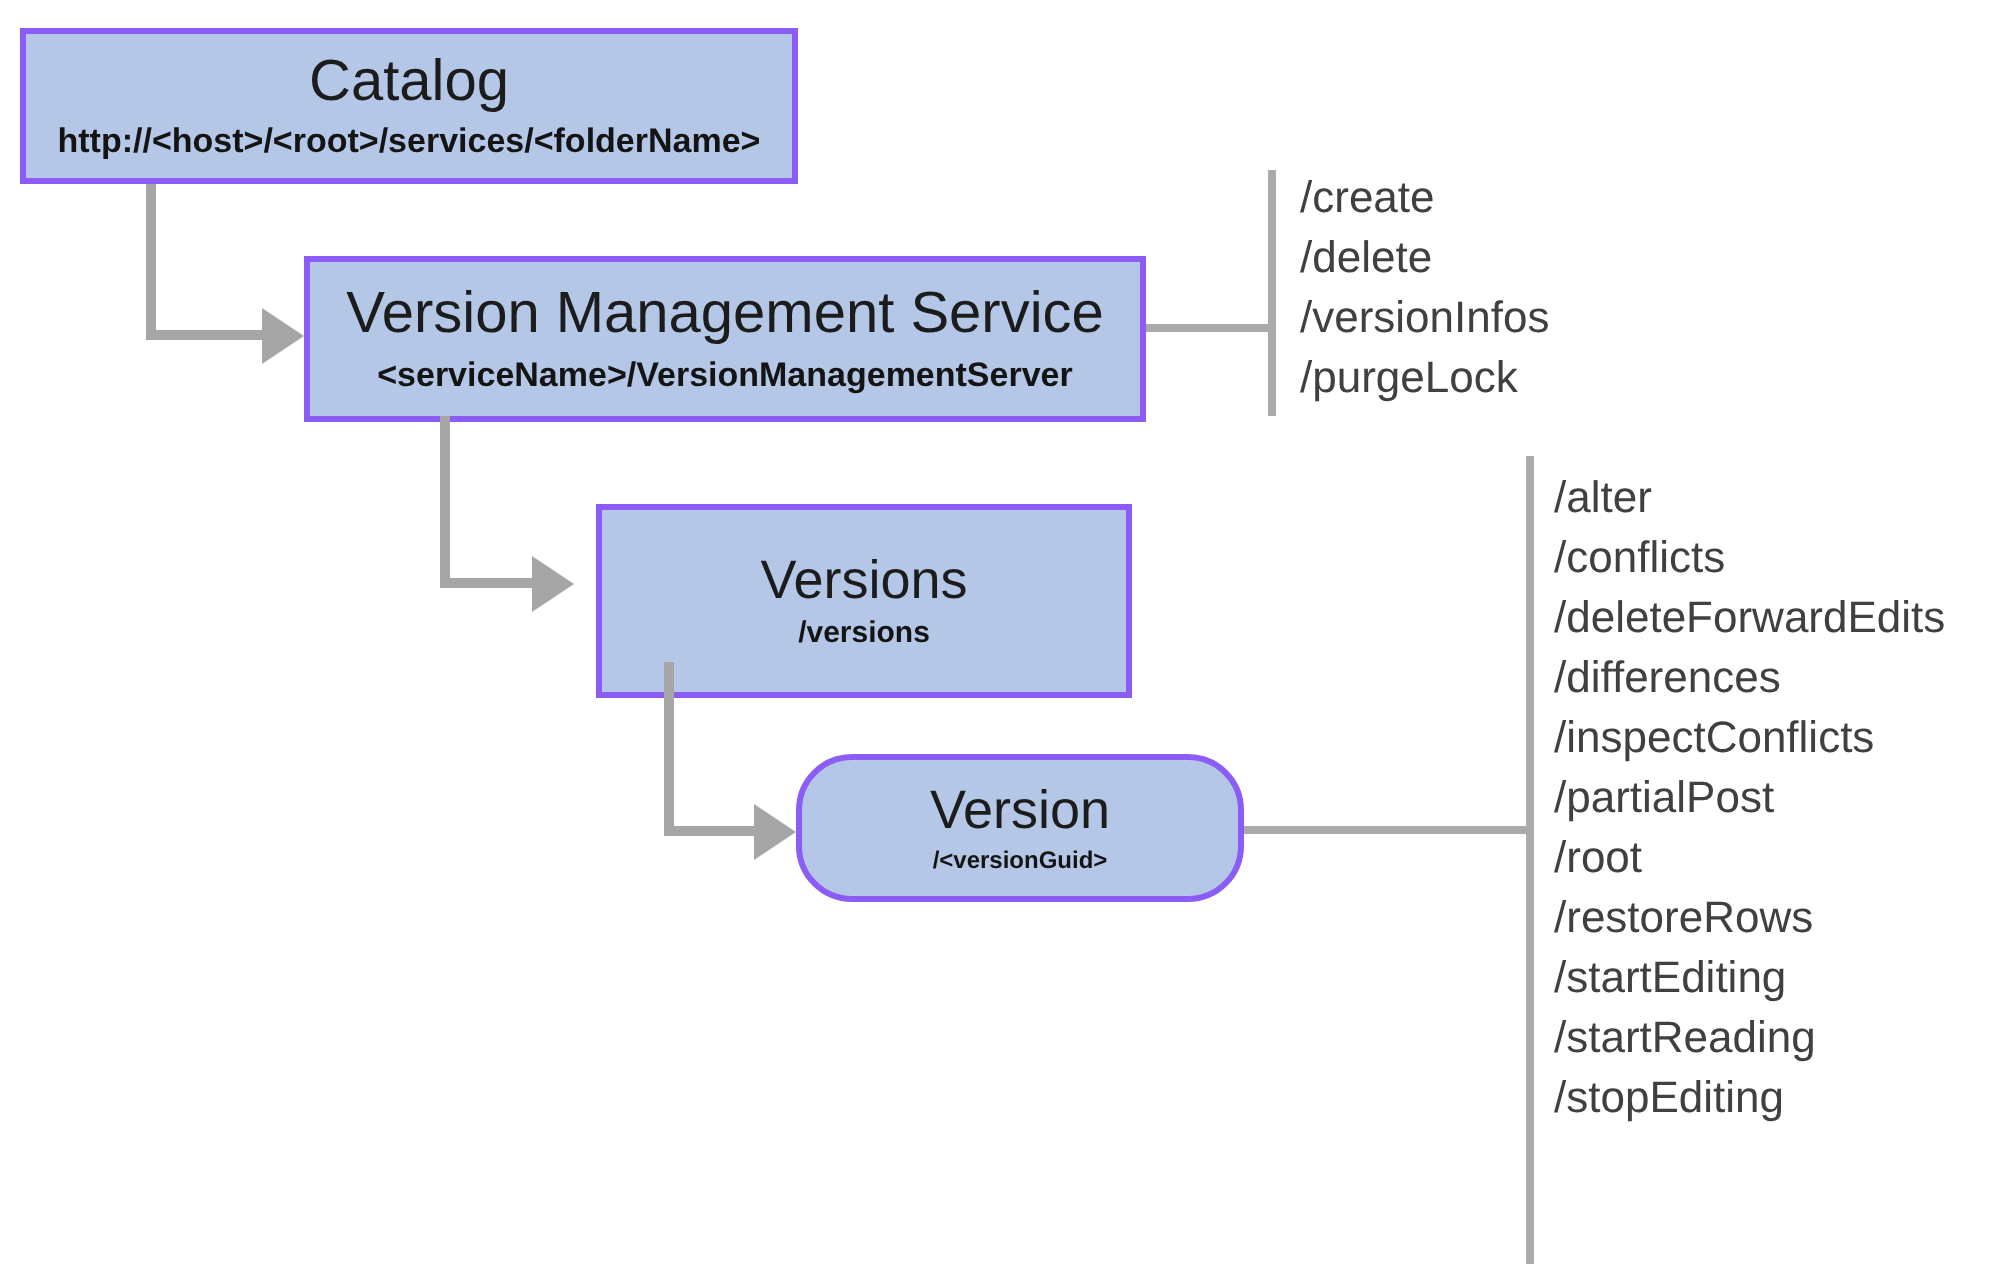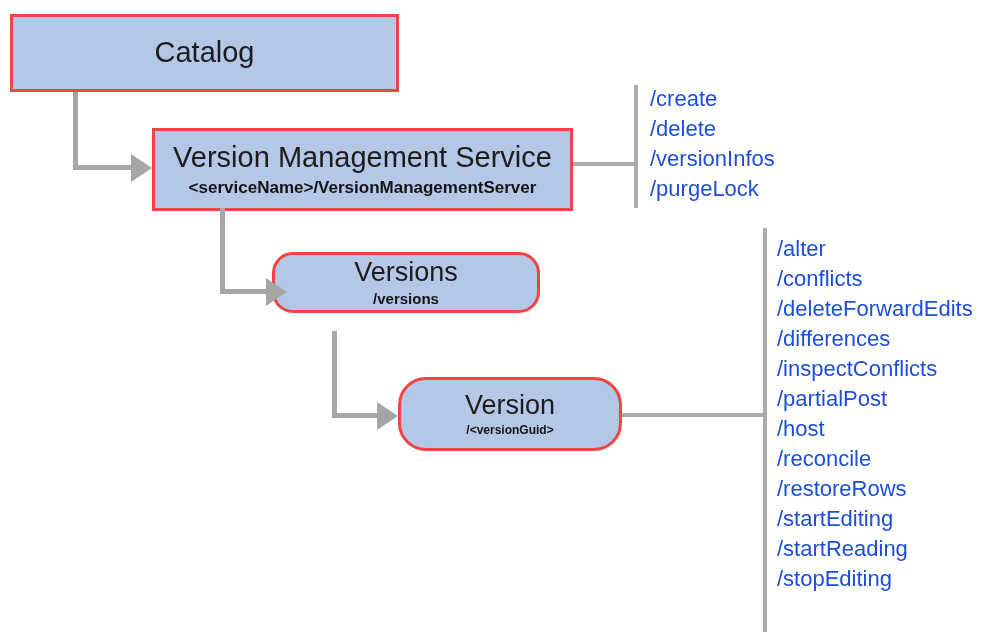--- a/index.html
+++ b/index.html
@@ -2,58 +2,59 @@
 <html><head>
 <meta charset="utf-8">
 <style>
   html,body { margin:0; padding:0; background:#ffffff; }
   .stage {
     position:relative; width:995px; height:640px; background:#ffffff;
     font-family:"Liberation Sans", sans-serif; overflow:hidden;
   }
   .node {
     position:absolute; box-sizing:border-box;
-    background:#b4c7e7; border:3px solid #ef4444;
+    background:#b4c7e7; border:3px solid #8b5cf6;
     display:flex; flex-direction:column; align-items:center; justify-content:center;
     text-align:right;
   }
   .node-title { color:#1c1c1c; font-size:29px; line-height:1.15; }
   .node-sub   { color:#141414; font-weight:700; font-size:17px; line-height:1.25; margin-top:2px; }
   .node.sm .node-title { font-size:27px; }
   .node.sm .node-sub   { font-size:15px; }
   .node.vn .node-sub   { font-size:12px; }
 
   .vline, .hline { position:absolute; background:#a6a6a6; }
   .bracket { position:absolute; background:#ababab; }
 
   .arrow-right {
     position:absolute; width:0; height:0;
     border-top:14px solid transparent;
     border-bottom:14px solid transparent;
     border-left:21px solid #a6a6a6;
   }
 
-  .ops { position:absolute; color:#1d4ed8; font-size:22px; }
+  .ops { position:absolute; color:#404040; font-size:22px; }
   .op  { height:30px; line-height:30px; white-space:nowrap; }
 </style>
 </head>
 <body>
 
 <div class="stage">
 
   <div class="node" style="left:10px; top:14px; width:389px; height:78px;">
     <div class="node-title">Catalog</div>
+    <div class="node-sub">http://&lt;host&gt;/&lt;root&gt;/services/&lt;folderName&gt;</div>
   </div>
 
   <div class="node" style="left:152px; top:128px; width:421px; height:83px;">
     <div class="node-title">Version Management Service</div>
     <div class="node-sub">&lt;serviceName&gt;/VersionManagementServer</div>
   </div>
 
-  <div class="node sm" style="left:272px; top:252px; width:268px; height:61px;border-radius:21px;">
+  <div class="node sm" style="left:298px; top:252px; width:268px; height:97px;">
     <div class="node-title">Versions</div>
     <div class="node-sub">/versions</div>
   </div>
 
   <div class="node sm vn" style="left:398px; top:377px; width:224px; height:74px;border-radius:28px;">
     <div class="node-title">Version</div>
     <div class="node-sub">/&lt;versionGuid&gt;</div>
   </div>
 
   <div class="vline" style="left:73px; top:92px; width:5px; height:78px;"></div>
@@ -81,21 +82,20 @@
     <div class="op">/purgeLock</div>
   </div>
 
   <div class="ops" style="left:777px; top:234px;">
     <div class="op">/alter</div>
     <div class="op">/conflicts</div>
     <div class="op">/deleteForwardEdits</div>
     <div class="op">/differences</div>
     <div class="op">/inspectConflicts</div>
     <div class="op">/partialPost</div>
-    <div class="op">/host</div>
-    <div class="op">/reconcile</div>
+    <div class="op">/root</div>
     <div class="op">/restoreRows</div>
     <div class="op">/startEditing</div>
     <div class="op">/startReading</div>
     <div class="op">/stopEditing</div>
   </div>
 
 </div>
 
 </body></html>

